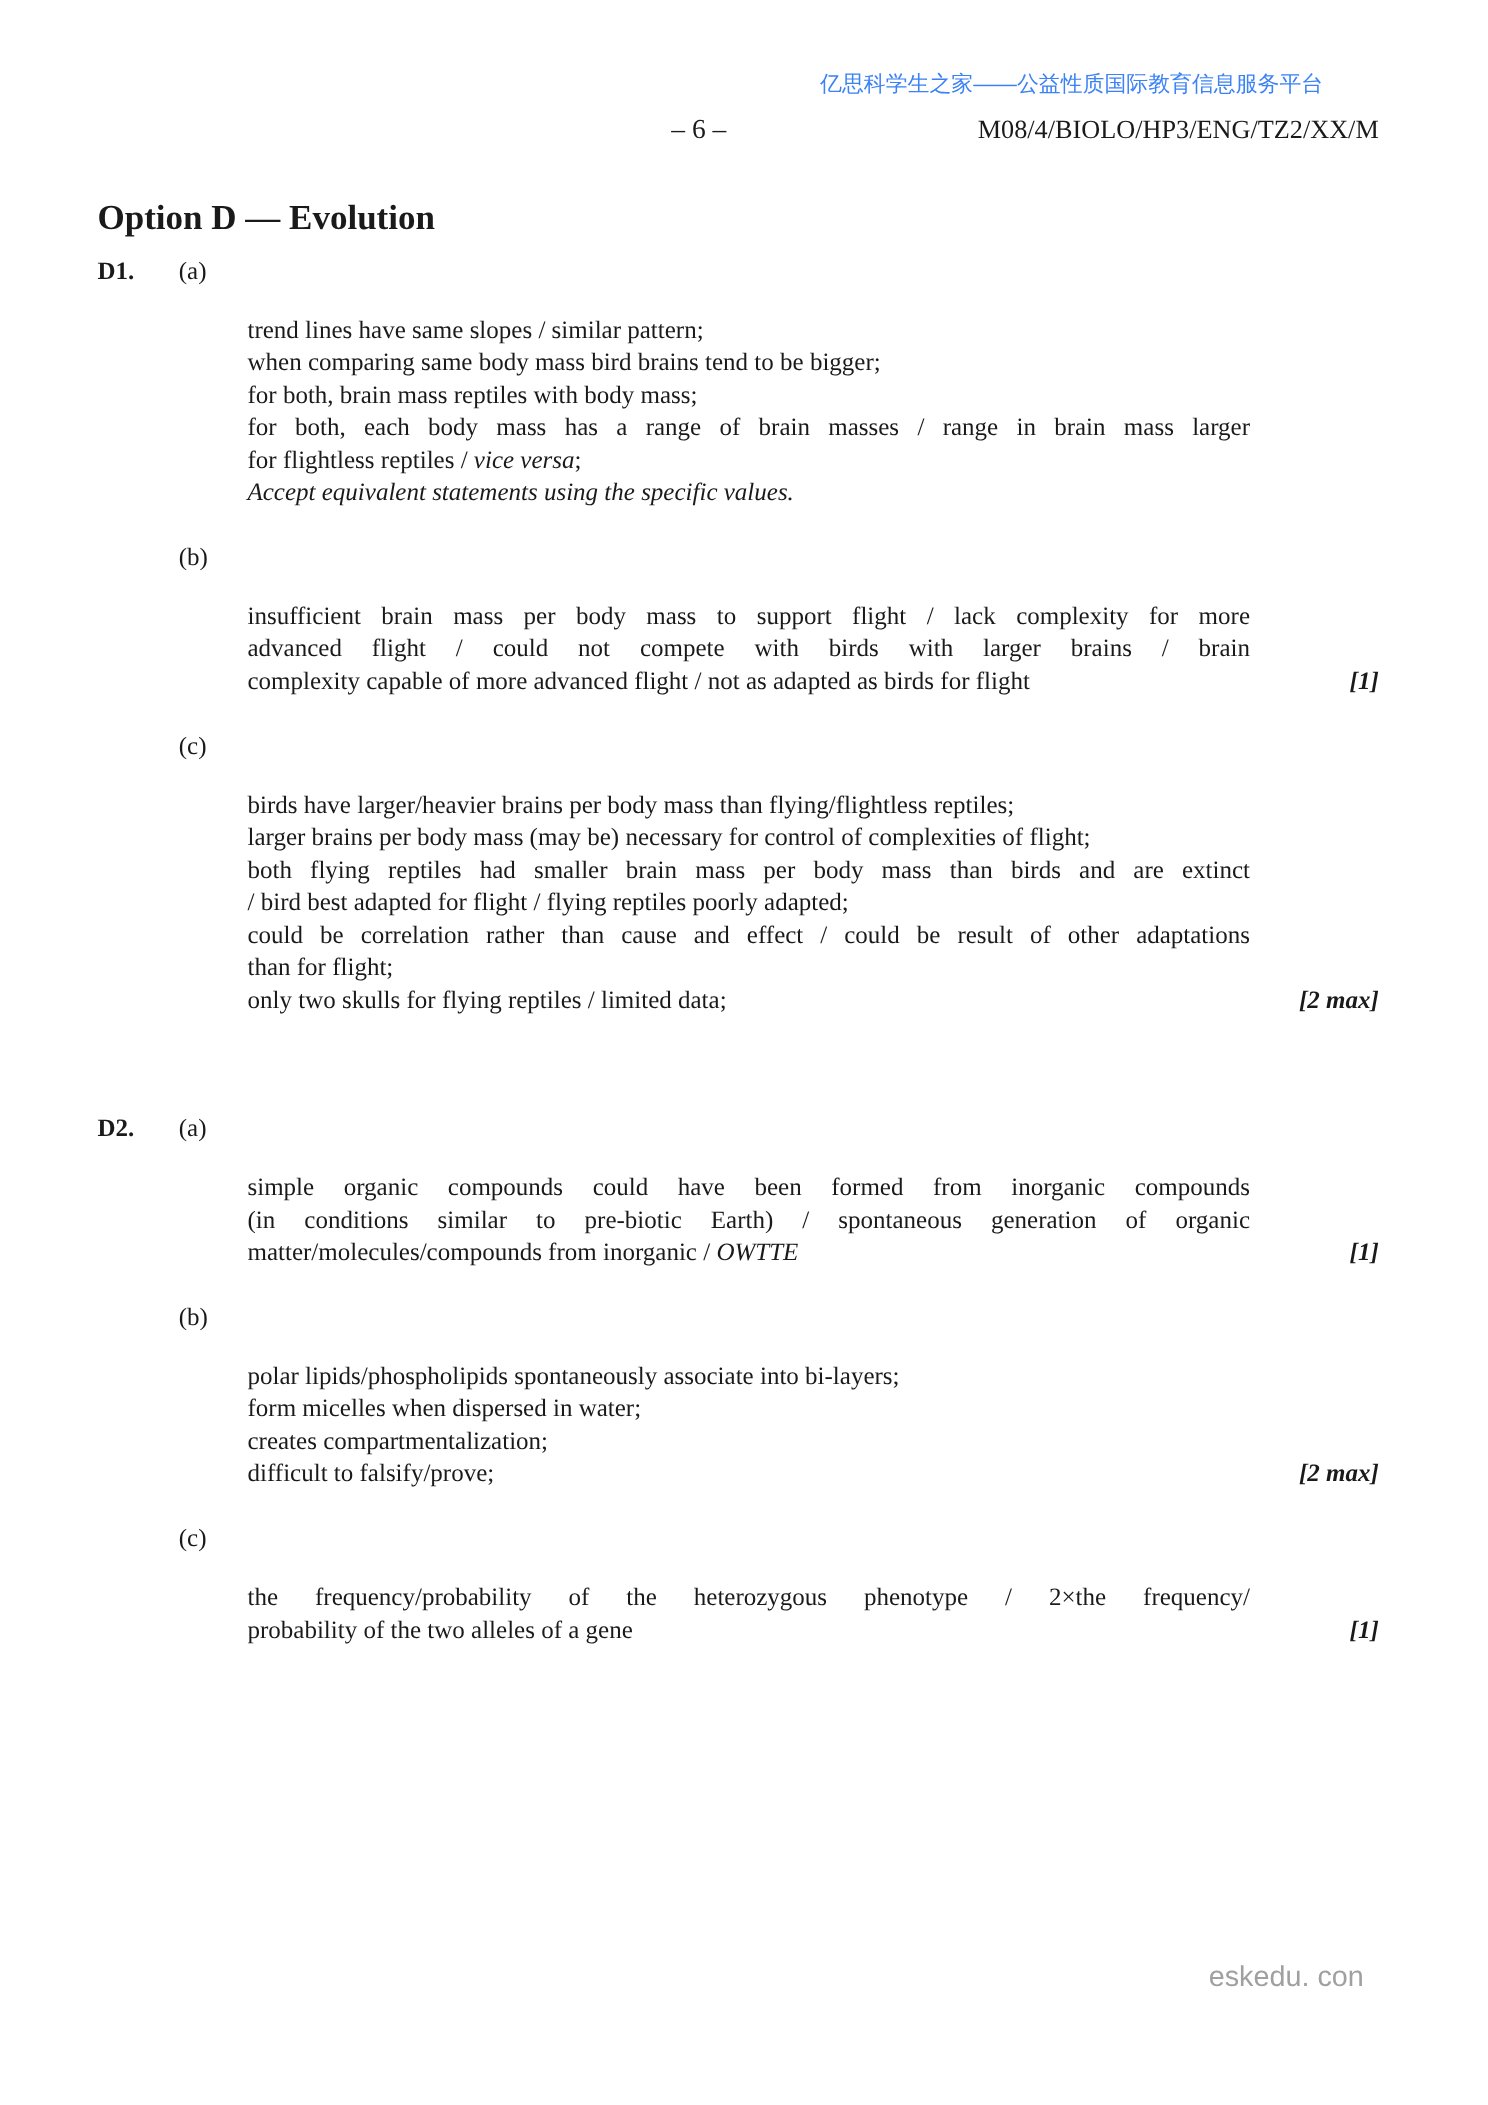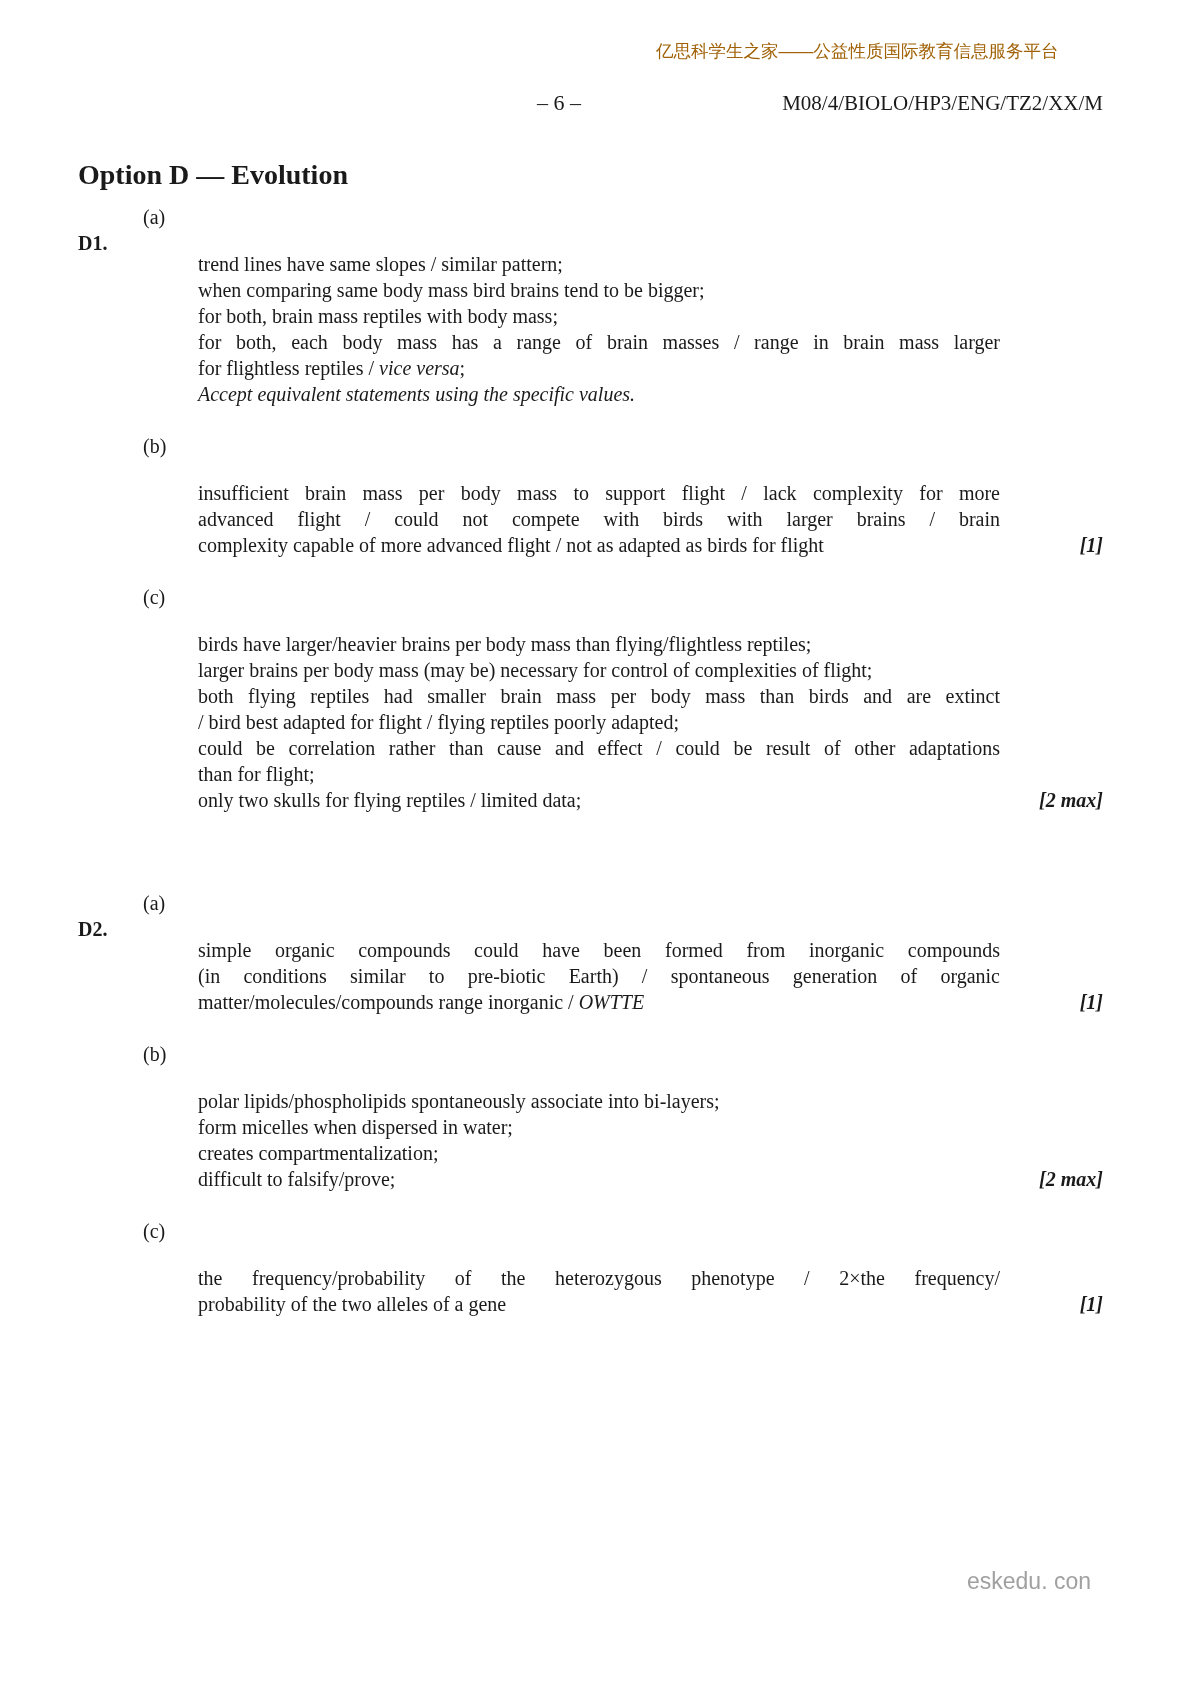--- a/index.html
+++ b/index.html
@@ -6,36 +6,36 @@
   .page{
     position:relative;
     width:1190px;height:1684px;
     background:#ffffff;
     color:#1a1a1a;
     font-family:"Liberation Serif","DejaVu Serif",serif;
     font-size:20px;line-height:26px;
     overflow:hidden;
   }
   .top-note{
-    position:absolute;top:40px;left:656px;
+    position:absolute;top:56px;left:656px;
     font-family:"Liberation Sans","DejaVu Sans",sans-serif;
-    font-size:17.5px;line-height:22px;color:#a16207;
+    font-size:17.5px;line-height:22px;color:#3b82f6;
     white-space:nowrap;
   }
   .pageno{position:absolute;top:90px;left:537px;font-size:22px;line-height:26px;}
   .code{position:absolute;top:90px;right:87px;font-size:21px;line-height:26px;white-space:nowrap;}
   .watermark{
     position:absolute;top:1568px;left:967px;
     font-family:"Liberation Sans","DejaVu Sans",sans-serif;
     font-size:23px;color:#a0a0a0;white-space:nowrap;
   }
   .content{position:absolute;left:78px;top:162px;width:1025px;}
   .heading{font-weight:bold;font-size:28px;margin-bottom:16px;}
   .question{display:flex;margin-bottom:51px;}
-  .qnum{width:65px;flex:none;font-weight:bold;margin-top:26px;}
+  .qnum{width:65px;flex:none;font-weight:bold;}
   .parts{flex:1;min-width:0;}
   .part{display:flex;margin-bottom:26px;}
   .letter{width:55px;flex:none;}
   .pbody{flex:1;min-width:0;margin-top:47px;}
   .line{position:relative;width:100%;}
   .ltext{width:802px;}
   .ltext.fill{text-align:justify;text-align-last:justify;}
   .mark{
     position:absolute;right:0;bottom:0;
     font-weight:bold;font-style:italic;white-space:nowrap;
@@ -130,21 +130,21 @@
             <div class="part">
               <div class="letter">(a)</div>
               <div class="pbody">
                 <div class="line">
                   <div class="ltext fill"><span>simple organic compounds could have been formed from inorganic compounds</span></div>
                 </div>
                 <div class="line">
                   <div class="ltext fill"><span>(in conditions similar to pre-biotic Earth) / spontaneous generation of organic</span></div>
                 </div>
                 <div class="line">
-                  <div class="ltext"><span>matter/molecules/compounds range inorganic / </span><span class="it">OWTTE</span></div>
+                  <div class="ltext"><span>matter/molecules/compounds from inorganic / </span><span class="it">OWTTE</span></div>
                   <span class="mark">[1]</span>
                 </div>
               </div>
             </div>
             <div class="part">
               <div class="letter">(b)</div>
               <div class="pbody">
                 <div class="line">
                   <div class="ltext"><span>polar lipids/phospholipids spontaneously associate into bi-layers;</span></div>
                 </div>

